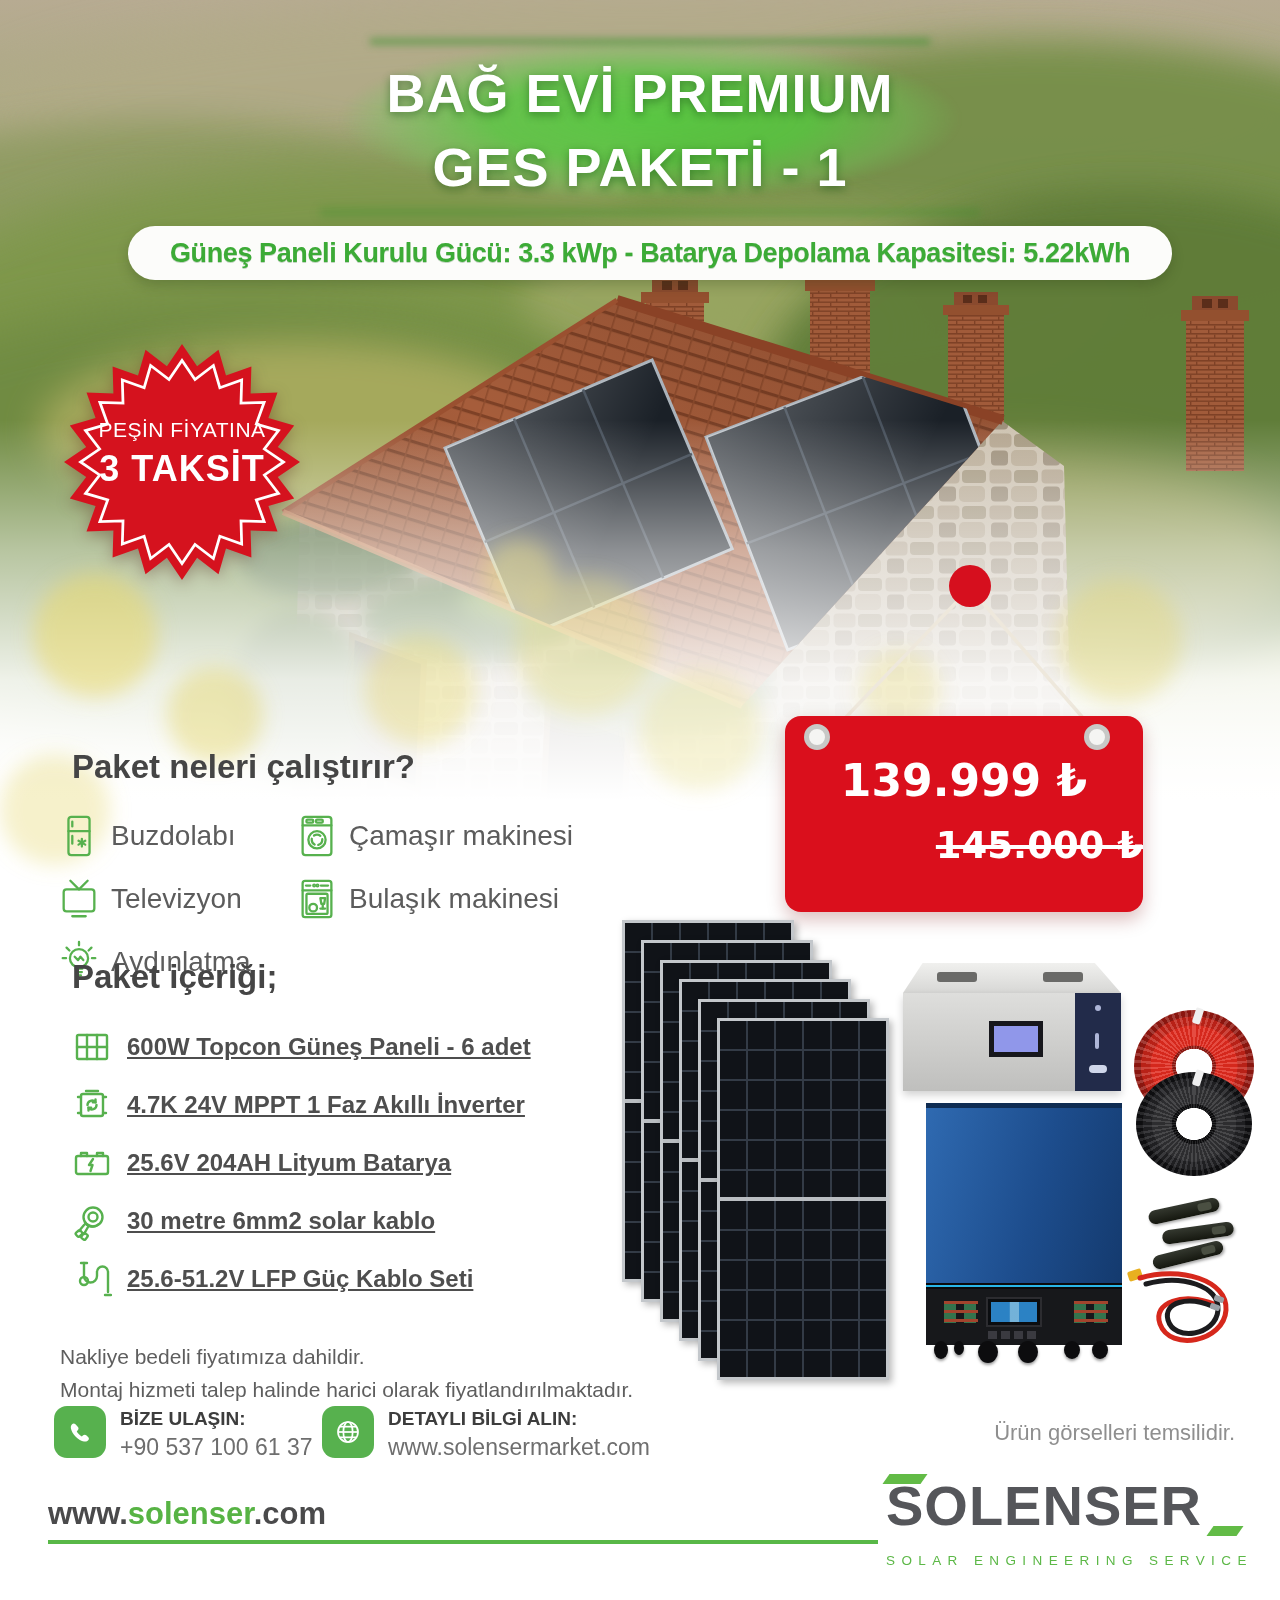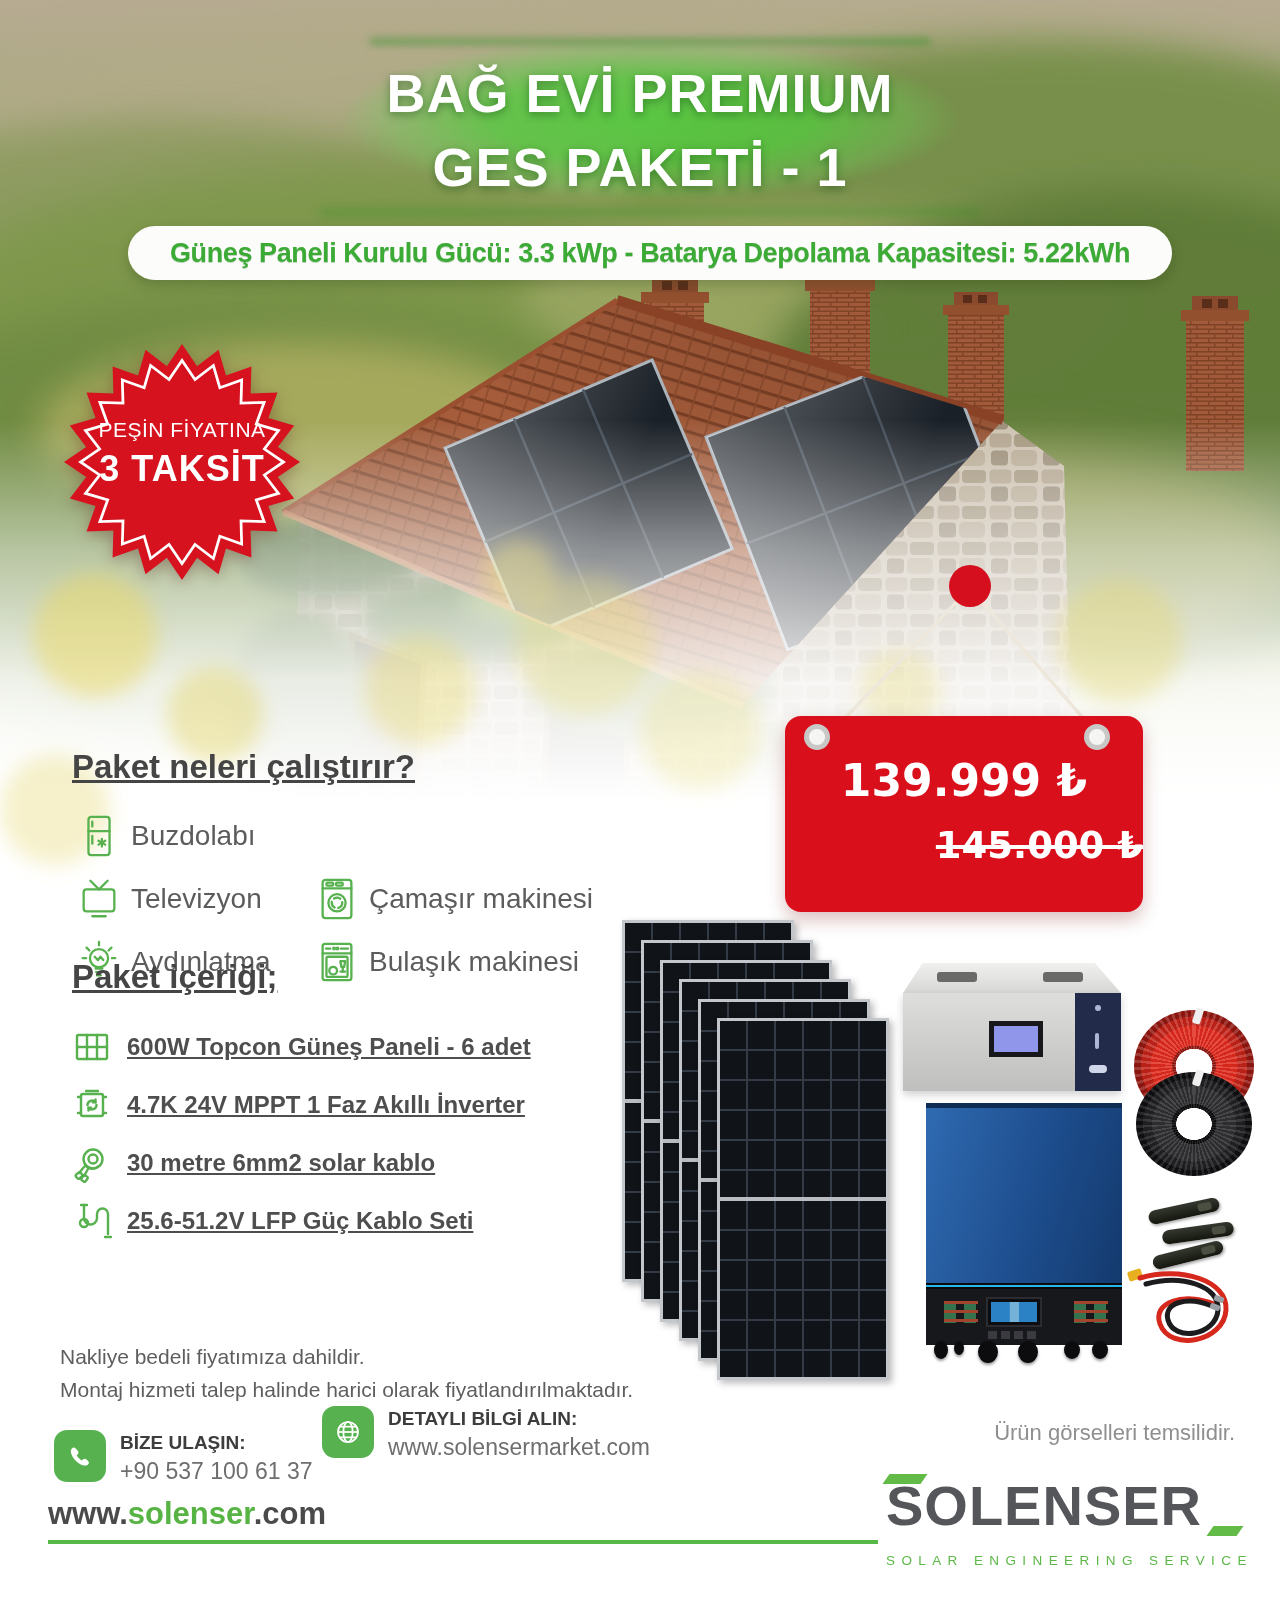--- a/index.html
+++ b/index.html
@@ -39,24 +39,24 @@
        background:#da0f1c;box-shadow:0 8px 18px rgba(120,0,0,.25);text-align:center;color:#fff;}
   .grommet{position:absolute;top:8px;width:26px;height:26px;border-radius:50%;
            background:#f5f5f3;border:5px solid #c8c8c6;}
   .g1{left:19px;} .g2{left:299px;}
   .price-now{margin-top:42px;font-size:44px;font-weight:bold;line-height:1.05;
              font-family:"DejaVu Sans","Liberation Sans",sans-serif;}
   .price-old{margin-top:20px;font-size:37px;font-weight:bold;text-decoration:line-through;
              text-decoration-thickness:4px;font-family:"DejaVu Sans","Liberation Sans",sans-serif;text-align:right;}
 
   
-  .sec-h{position:absolute;left:72px;font-size:33px;font-weight:bold;color:#454545;text-decoration:underline;}
+  .sec-h{position:absolute;left:72px;font-size:33px;font-weight:bold;color:#454545;}
   .runs-h{top:748px;}
   .cont-h{top:958px;}
-  .runs{position:absolute;left:76px;top:804px;display:flex;align-items:flex-end;}
+  .runs{position:absolute;left:56px;top:804px;display:flex;}
   .rcol1{width:238px;} .rcol2{width:330px;}
   .run-item{display:flex;align-items:center;height:63px;gap:9px;}
   .run-item svg{width:46px;height:46px;flex:0 0 46px;}
   .run-item span{font-size:28px;color:#5c5c5c;}
   .contents{position:absolute;left:72px;top:1018px;}
   .c-item{display:flex;align-items:center;height:58px;gap:15px;}
   .c-item svg{width:40px;height:40px;flex:0 0 40px;}
   .c-item span{font-size:24px;font-weight:bold;color:#4e4e4e;text-decoration:underline;}
   .gi{stroke:#57b14e;fill:none;stroke-width:2.4;stroke-linecap:round;stroke-linejoin:round;}
 
@@ -124,21 +124,21 @@
   .mc4 i::after{content:"";position:absolute;right:8px;top:3px;width:14px;height:8px;background:#4a4f42;border-radius:3px;}
   .mc4 i.m1{left:2px;top:4px;transform:rotate(-12deg);}
   .mc4 i.m2{left:16px;top:26px;transform:rotate(-8deg);}
   .mc4 i.m3{left:6px;top:48px;transform:rotate(-14deg);}
 
   svg.pcable{position:absolute;left:1126px;top:1262px;width:116px;height:96px;}
 
   
   .notes{position:absolute;left:60px;top:1340px;font-size:21px;color:#5e5e5e;line-height:33px;}
   .contact{position:absolute;top:1406px;display:flex;gap:14px;}
-  .c-phone{left:54px;margin-top:24px;} .c-web{left:322px;}
+  .c-phone{left:54px;} .c-web{left:322px;}
   .cbox{width:52px;height:52px;border-radius:13px;background:#57b14e;display:flex;align-items:center;justify-content:center;flex:0 0 52px;}
   .ctxt .lab{font-size:19px;font-weight:bold;color:#3d3d3d;padding-top:2px;}
   .ctxt .val{font-size:23px;color:#6e6e6e;margin-top:4px;}
   .disclaimer{position:absolute;left:900px;top:1420px;width:335px;text-align:right;font-size:22px;color:#8f8f8f;}
   .site{position:absolute;left:48px;top:1496px;font-size:31px;font-weight:bold;color:#4a4a4b;}
   .site .green{color:#57b344;}
   .rule{position:absolute;left:48px;top:1540px;width:830px;height:4px;background:#58b847;}
   .logo{position:absolute;left:886px;top:1478px;width:352px;}
   .logo-word{position:relative;font-size:56px;font-weight:bold;color:#55565a;letter-spacing:1px;line-height:1;}
   .logo-word::before{content:"";position:absolute;left:0px;top:-4px;width:38px;height:10px;background:#62bb46;transform:skewX(-35deg);}
@@ -428,20 +428,28 @@
       <svg class="gi" viewBox="0 0 40 40">
         <rect x="9" y="9" width="22" height="22" rx="2"></rect>
         <path d="M6 12h3M6 28h3M31 12h3M31 28h3M14 6h12"></path>
         <path d="M15.5 20a4.5 4.5 0 0 1 8-2.8M24.5 20a4.5 4.5 0 0 1-8 2.8"></path>
         <path d="M23.5 14.5v2.7h-2.7M16.5 25.5v-2.7h2.7"></path>
       </svg>
       <span>4.7K 24V MPPT 1 Faz Akıllı İnverter</span>
     </div>
     <div class="c-item">
       <svg class="gi" viewBox="0 0 40 40">
+        <rect x="4" y="13" width="32" height="18" rx="2"></rect>
+        <path d="M9 13v-3h6v3M25 13v-3h6v3"></path>
+        <polyline points="21,16 17,22 20.5,22 18.5,28"></polyline>
+      </svg>
+      <span>25.6V 204AH Lityum Batarya</span>
+    </div>
+    <div class="c-item">
+      <svg class="gi" viewBox="0 0 40 40">
         <circle cx="21" cy="16" r="9.5"></circle>
           <circle cx="21" cy="16" r="4.5"></circle>
         <path d="M13 22a9.5 9.5 0 0 0 14 1"></path>
         <path d="M12 24l-5 6M16 26l-4 7"></path>
         <rect x="4" y="30" width="6" height="5" rx="1.5" transform="rotate(-42 7 32.5)"></rect>
         <rect x="9.5" y="33" width="6" height="5" rx="1.5" transform="rotate(-55 12.5 35.5)"></rect>
       </svg>
       <span>30 metre 6mm2 solar kablo</span>
     </div>
     <div class="c-item">

